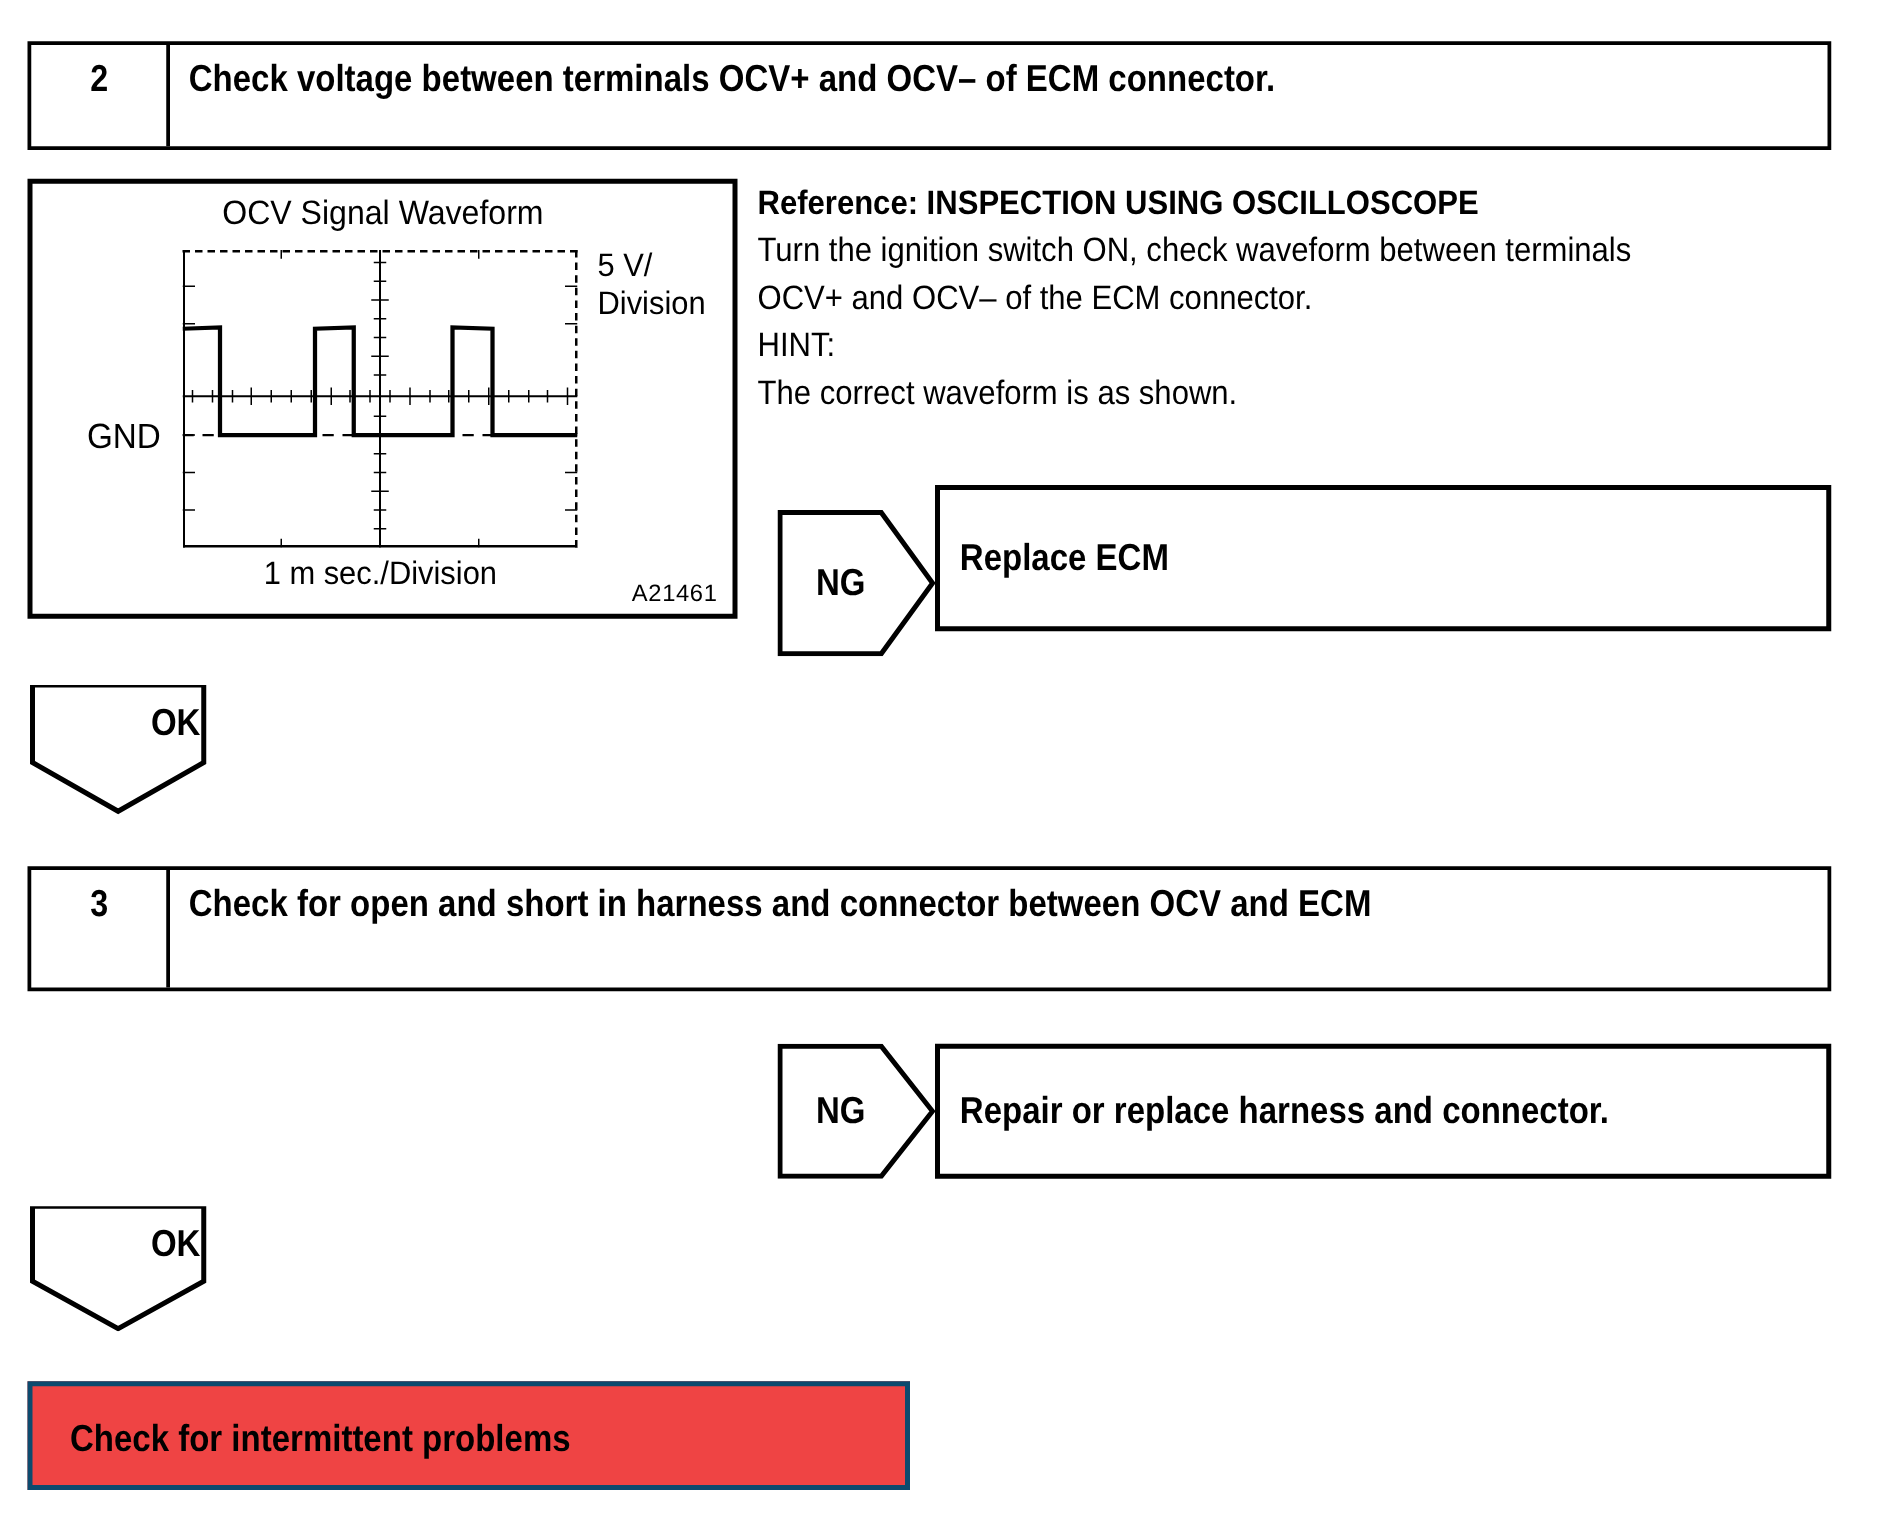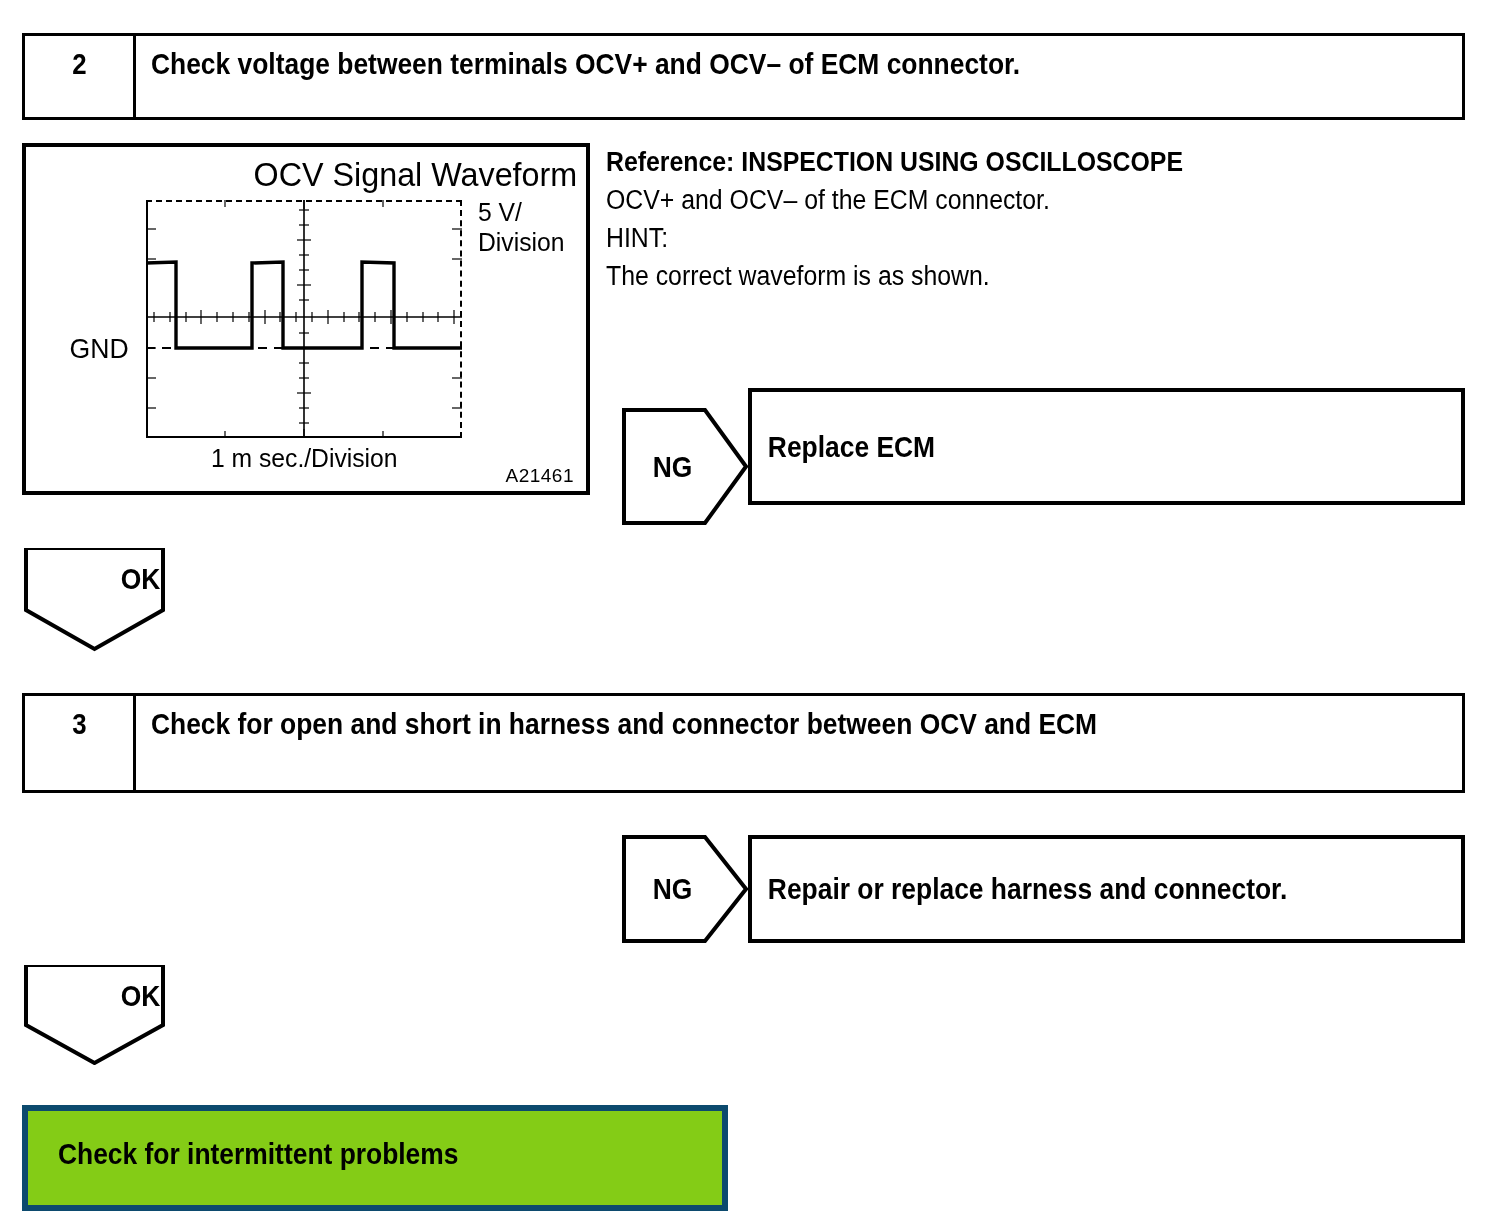--- a/index.html
+++ b/index.html
@@ -33,22 +33,22 @@
     white-space:nowrap;display:inline-block;
     transform:scaleX(.88);transform-origin:left top;
   }
 
   
   #waveform-panel{
     left:22px;top:143px;width:568px;height:352px;
     border:4px solid #000;box-sizing:border-box;background:#fff;
   }
   #wf-title{
-    position:absolute;left:0;right:0;top:8px;text-align:right;
-    font-size:34px;letter-spacing:0px;
+    position:absolute;left:0;right:0;top:8px;text-align:center;
+    font-size:27px;letter-spacing:0px;
   }
   #wf-title span{display:inline-block;transform:scaleX(.95);}
 
   
   #graph-frame{
     position:absolute;left:120px;top:53px;width:316px;height:238px;
     box-sizing:border-box;
     border-left:2px solid #000;
     border-bottom:2px solid #000;
     border-top:2px dashed #000;
@@ -101,22 +101,22 @@
   .ok-group{position:absolute;}
   .ok-label{
     position:absolute;left:0;top:0;width:139px;height:62px;
     display:flex;align-items:center;justify-content:flex-end;
     font-weight:bold;font-size:30px;
   }
   .ok-label span{display:inline-block;transform:scaleX(.88);}
 
   
   #final-box{
-    left:22px;top:1105px;width:706px;height:106px;
-    border:6px solid #0c4a6e;box-sizing:border-box;background:#84cc16;
+    left:22px;top:1105px;width:706px;height:87px;
+    border:4px solid #0c4a6e;box-sizing:border-box;background:#ef4444;
   }
   #final-box span{
     position:absolute;left:30px;top:26px;font-weight:bold;font-size:30px;white-space:nowrap;
     display:inline-block;transform:scaleX(.88);transform-origin:left top;
   }
 </style>
 </head>
 <body>
 
 <div class="step-box" id="step-2-box" style="left:22px;top:33px;width:1443px;height:87px;">
@@ -221,20 +221,22 @@
     <span>1 m sec./Division</span>
   </div>
 
   <div id="wf-code">A21461</div>
 </div>
 
 <div class="abs" id="ref-block">
   <p class="ln bold">
     <span>Reference: INSPECTION USING OSCILLOSCOPE</span></p>
   <p class="ln">
+    <span>Turn the ignition switch ON, check waveform between terminals</span></p>
+  <p class="ln">
     <span>OCV+ and OCV– of the ECM connector.</span></p>
   <p class="ln">
     <span>HINT:</span></p>
   <p class="ln">
     <span>The correct waveform is as shown.</span></p>
 </div>
 
 <div class="ng-group" style="left:622px;top:408px;width:126px;height:117px;">
   <svg class="ng-arrow" width="126" height="117" viewBox="0 0 126 117">
     <polygon points="2,2 83,2 124,58.5 83,115 2,115" fill="#fff" stroke="#000" stroke-width="4"></polygon>

